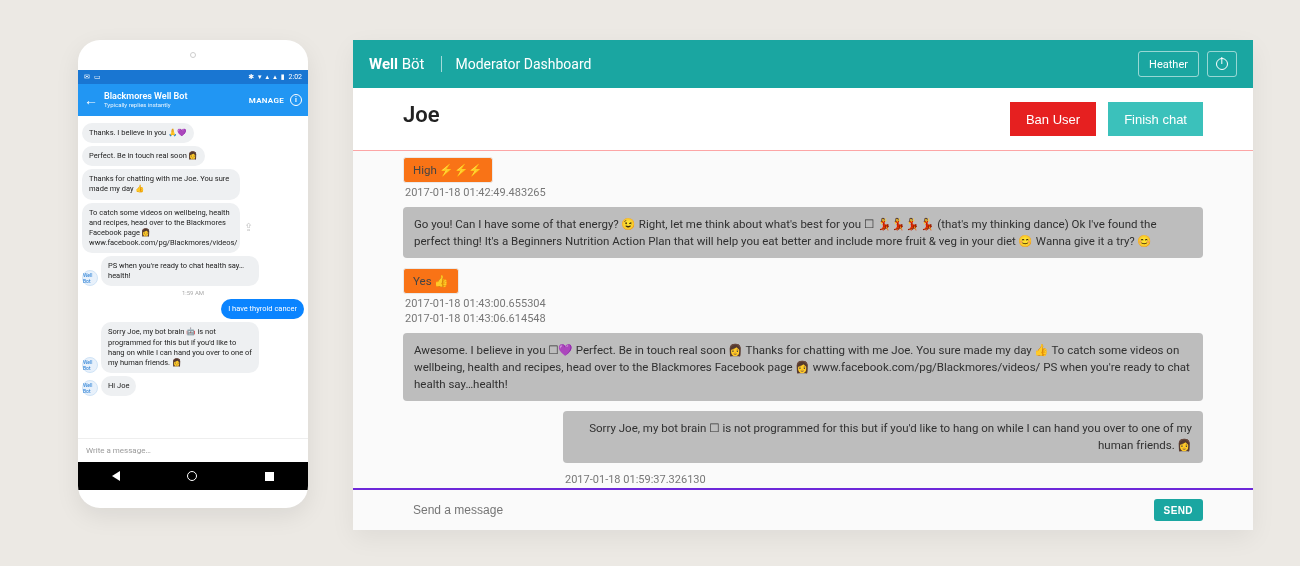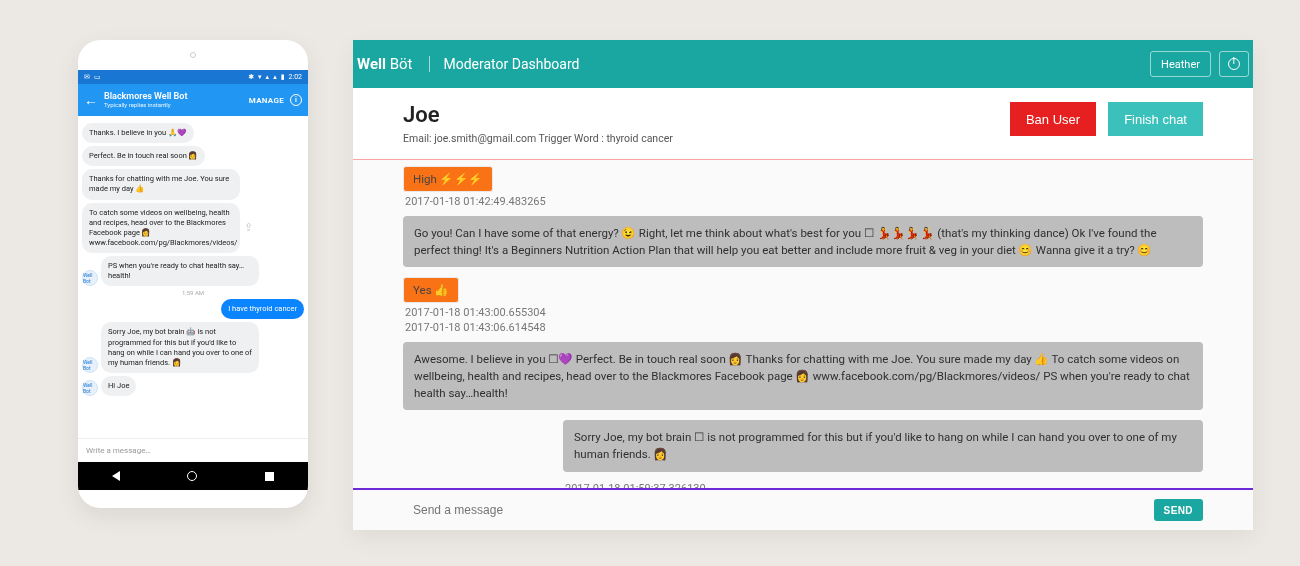--- a/index.html
+++ b/index.html
@@ -82,21 +82,21 @@
     position: absolute;
     left: 353px; top: 40px;
     width: 900px; height: 490px;
     background: #fafafa;
     box-shadow: 0 8px 24px rgba(0,0,0,.06);
     display: flex; flex-direction: column;
     overflow: hidden;
   }
   .dash-top {
     background: #1aa6a1; height: 48px; color: #fff;
-    display: flex; align-items: center; padding: 0 4px;
+    display: flex; align-items: center; padding: 0 16px;
   }
   .brand { display: flex; align-items: baseline; gap: 10px; }
   .brand-logo { font-weight: 700; font-size: 15px; }
   .brand-logo .thin { font-weight: 400; }
   .brand-sep { width: 1px; height: 16px; background: rgba(255,255,255,.6); margin: 0 4px 0 6px; align-self:center;}
   .brand-sub { font-size: 14px; font-weight: 400; }
   .top-right { margin-left: auto; display: flex; align-items: center; gap: 8px; }
   .user-chip, .power-chip {
     border: 1px solid rgba(255,255,255,.55); border-radius: 3px; height: 26px;
     display: flex; align-items: center; padding: 0 10px; font-size: 11px;
@@ -122,21 +122,21 @@
   .bubble-light {
     display: inline-block; background: #f97316; border: 1px solid #e9e9e9; border-radius: 3px;
     padding: 5px 9px; font-size: 11.5px;
   }
   .stamp { font-size: 11px; color: #777; margin: 3px 0 8px 2px; }
   .bubble-grey {
     background: #bdbdbd; color: #303030; border-radius: 4px;
     padding: 9px 11px; font-size: 11.5px; line-height: 1.45; margin-bottom: 10px;
   }
   .row-right { display: flex; justify-content: flex-end; }
-  .bubble-grey.right { max-width: 640px; }
+  .bubble-grey.right { max-width: 640px; text-align: right; }
 
   .dash-compose {
     margin-top: auto; border-top: 2px solid #6d28d9; height: 42px;
     display: flex; align-items: center; padding: 0 50px 0 60px; gap: 12px;
     background:#fafafa;
   }
   .dash-compose input {
     flex: 1; border: none; background: transparent; font-size: 12px; color: #666;
     outline: none;
   }
@@ -246,26 +246,20 @@
           </div>
         <div class="power-chip">
             <span class="power-icon"></span>
           </div>
       </div>
     </div>
 
     <div class="dash-header">
       <div>
         <h1>Joe</h1>
-        <div class="meta">
-          <span>Email:</span>
-          <span>joe.smith@gmail.com</span>
-          <span>Trigger Word :</span>
-          <span>thyroid cancer</span>
-        </div>
       </div>
       <div class="dash-actions">
         <button class="btn btn-red">Ban User</button>
         <button class="btn btn-teal">Finish chat</button>
       </div>
     </div>
 
     <div class="dash-feed">
       <div class="bubble-light">High ⚡⚡⚡</div>
       <div class="stamp">2017-01-18 01:42:49.483265</div>

